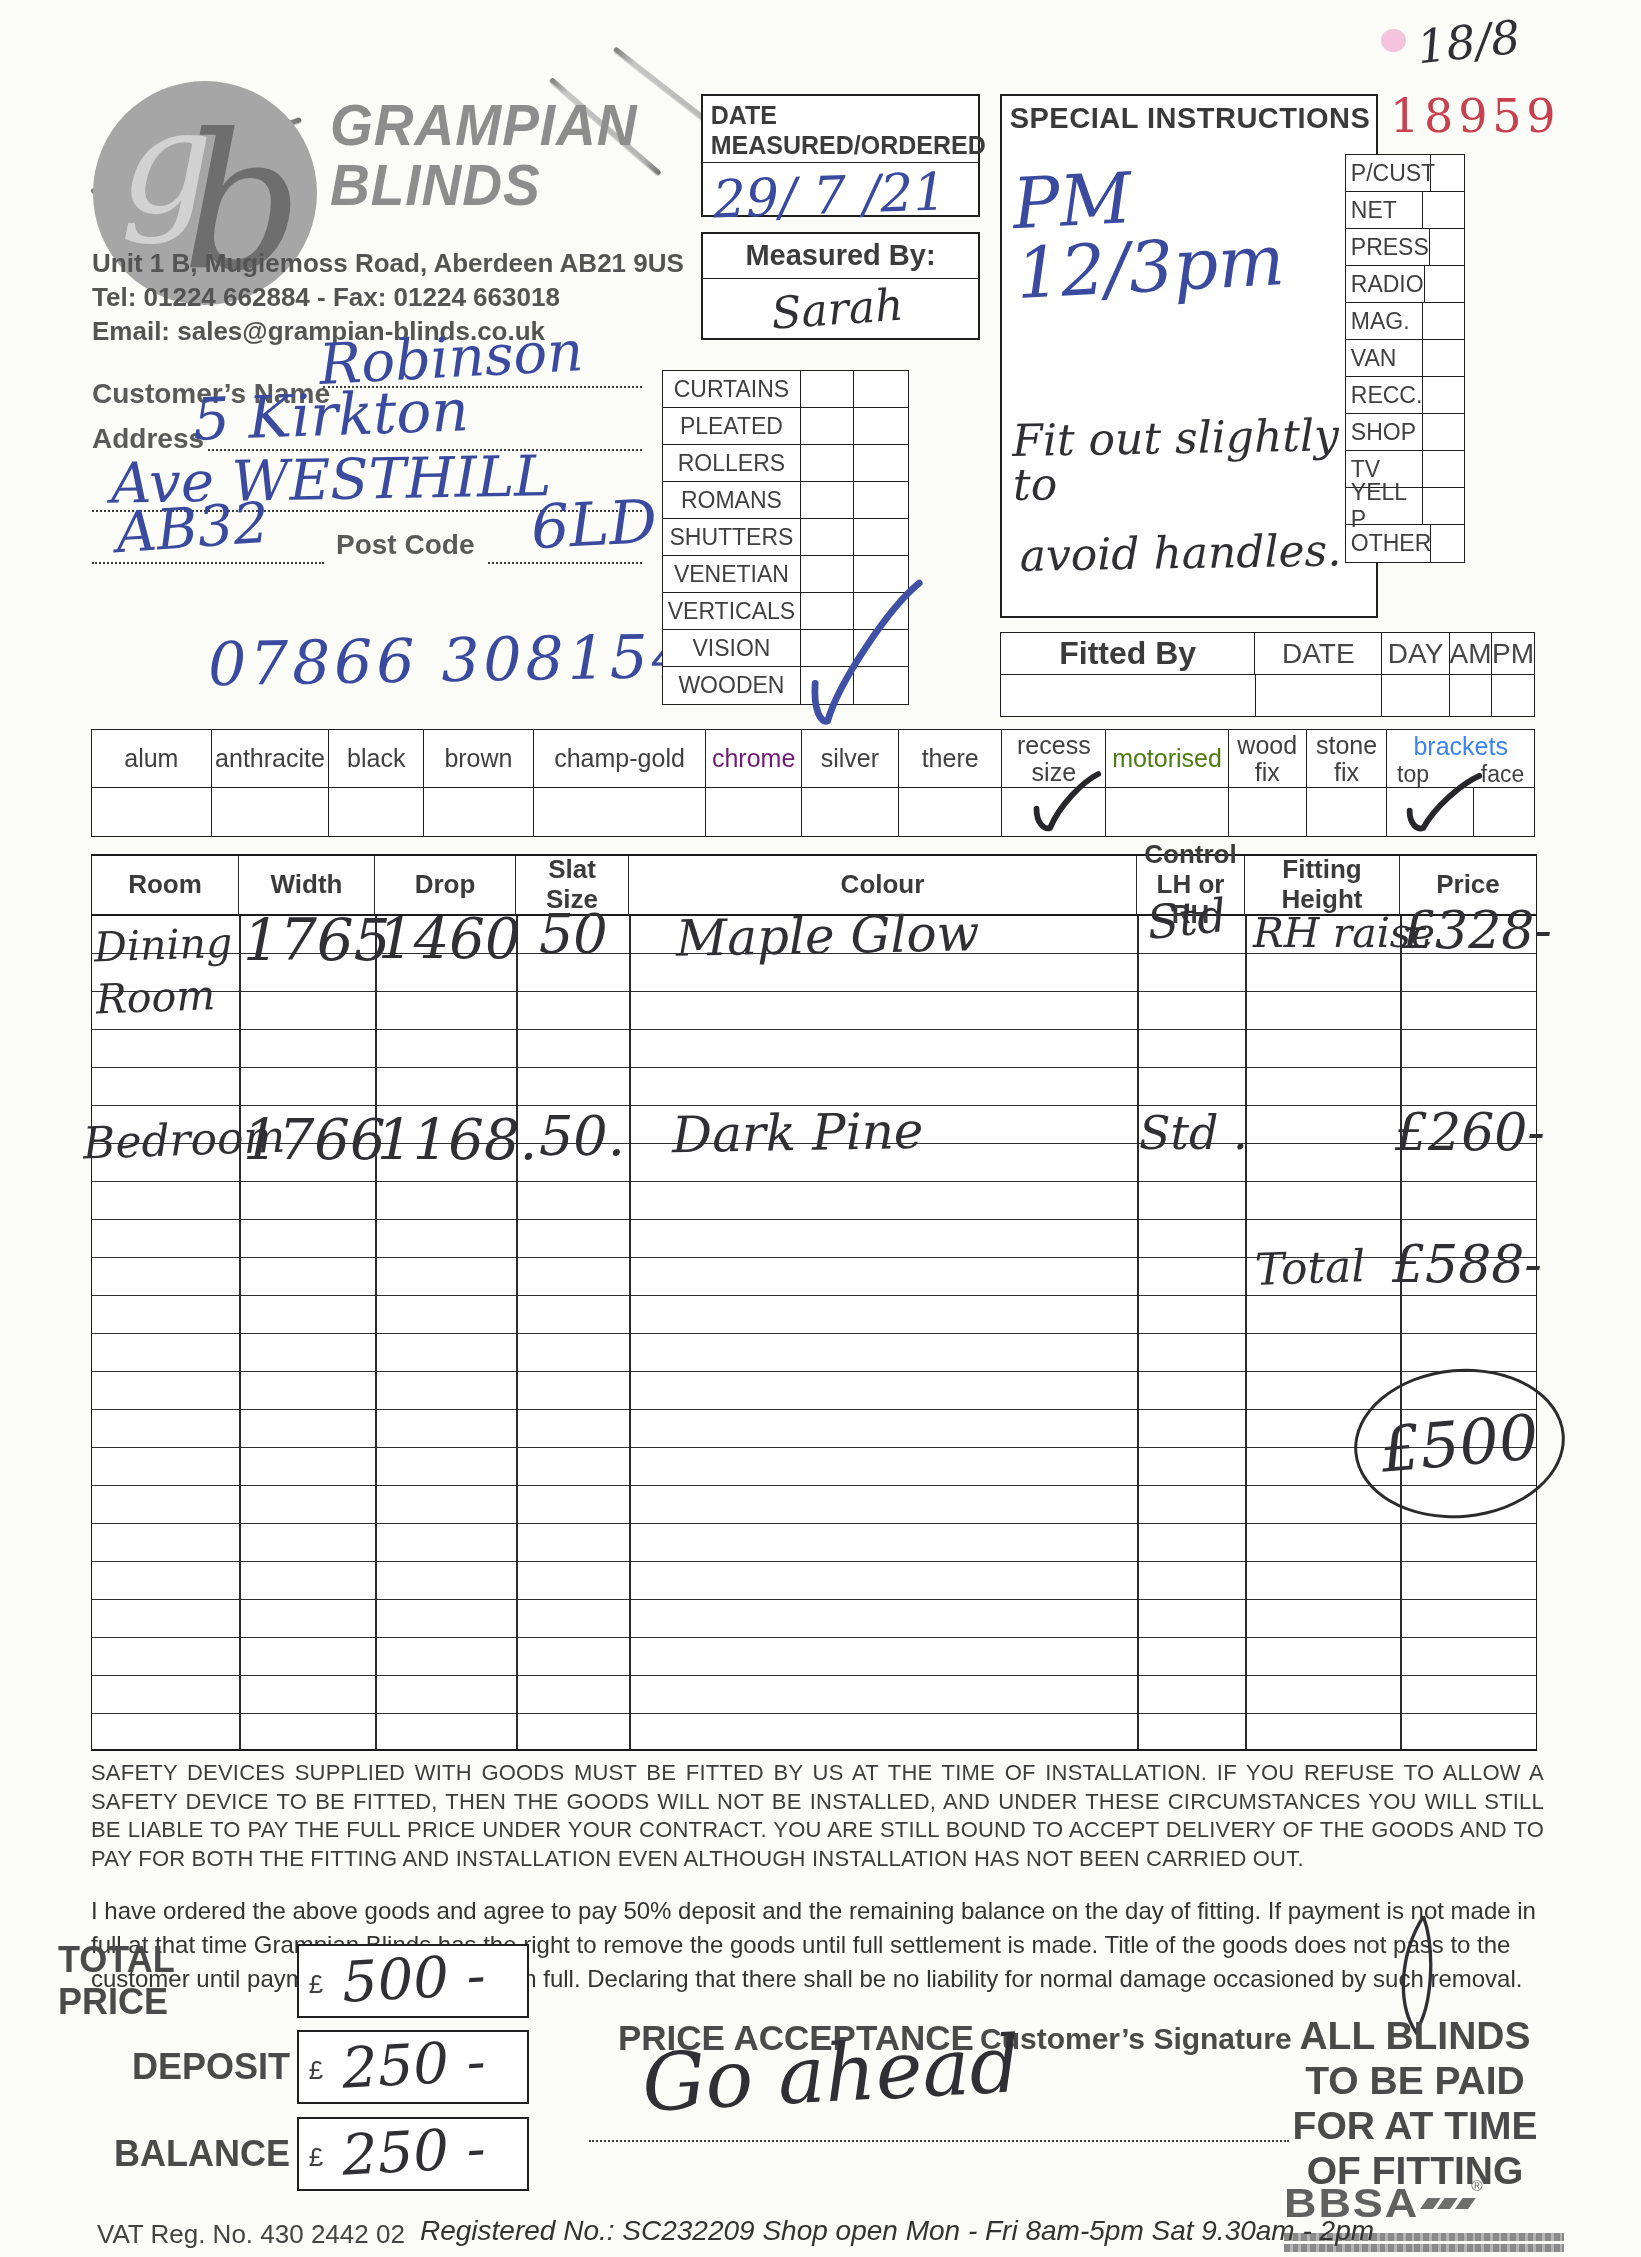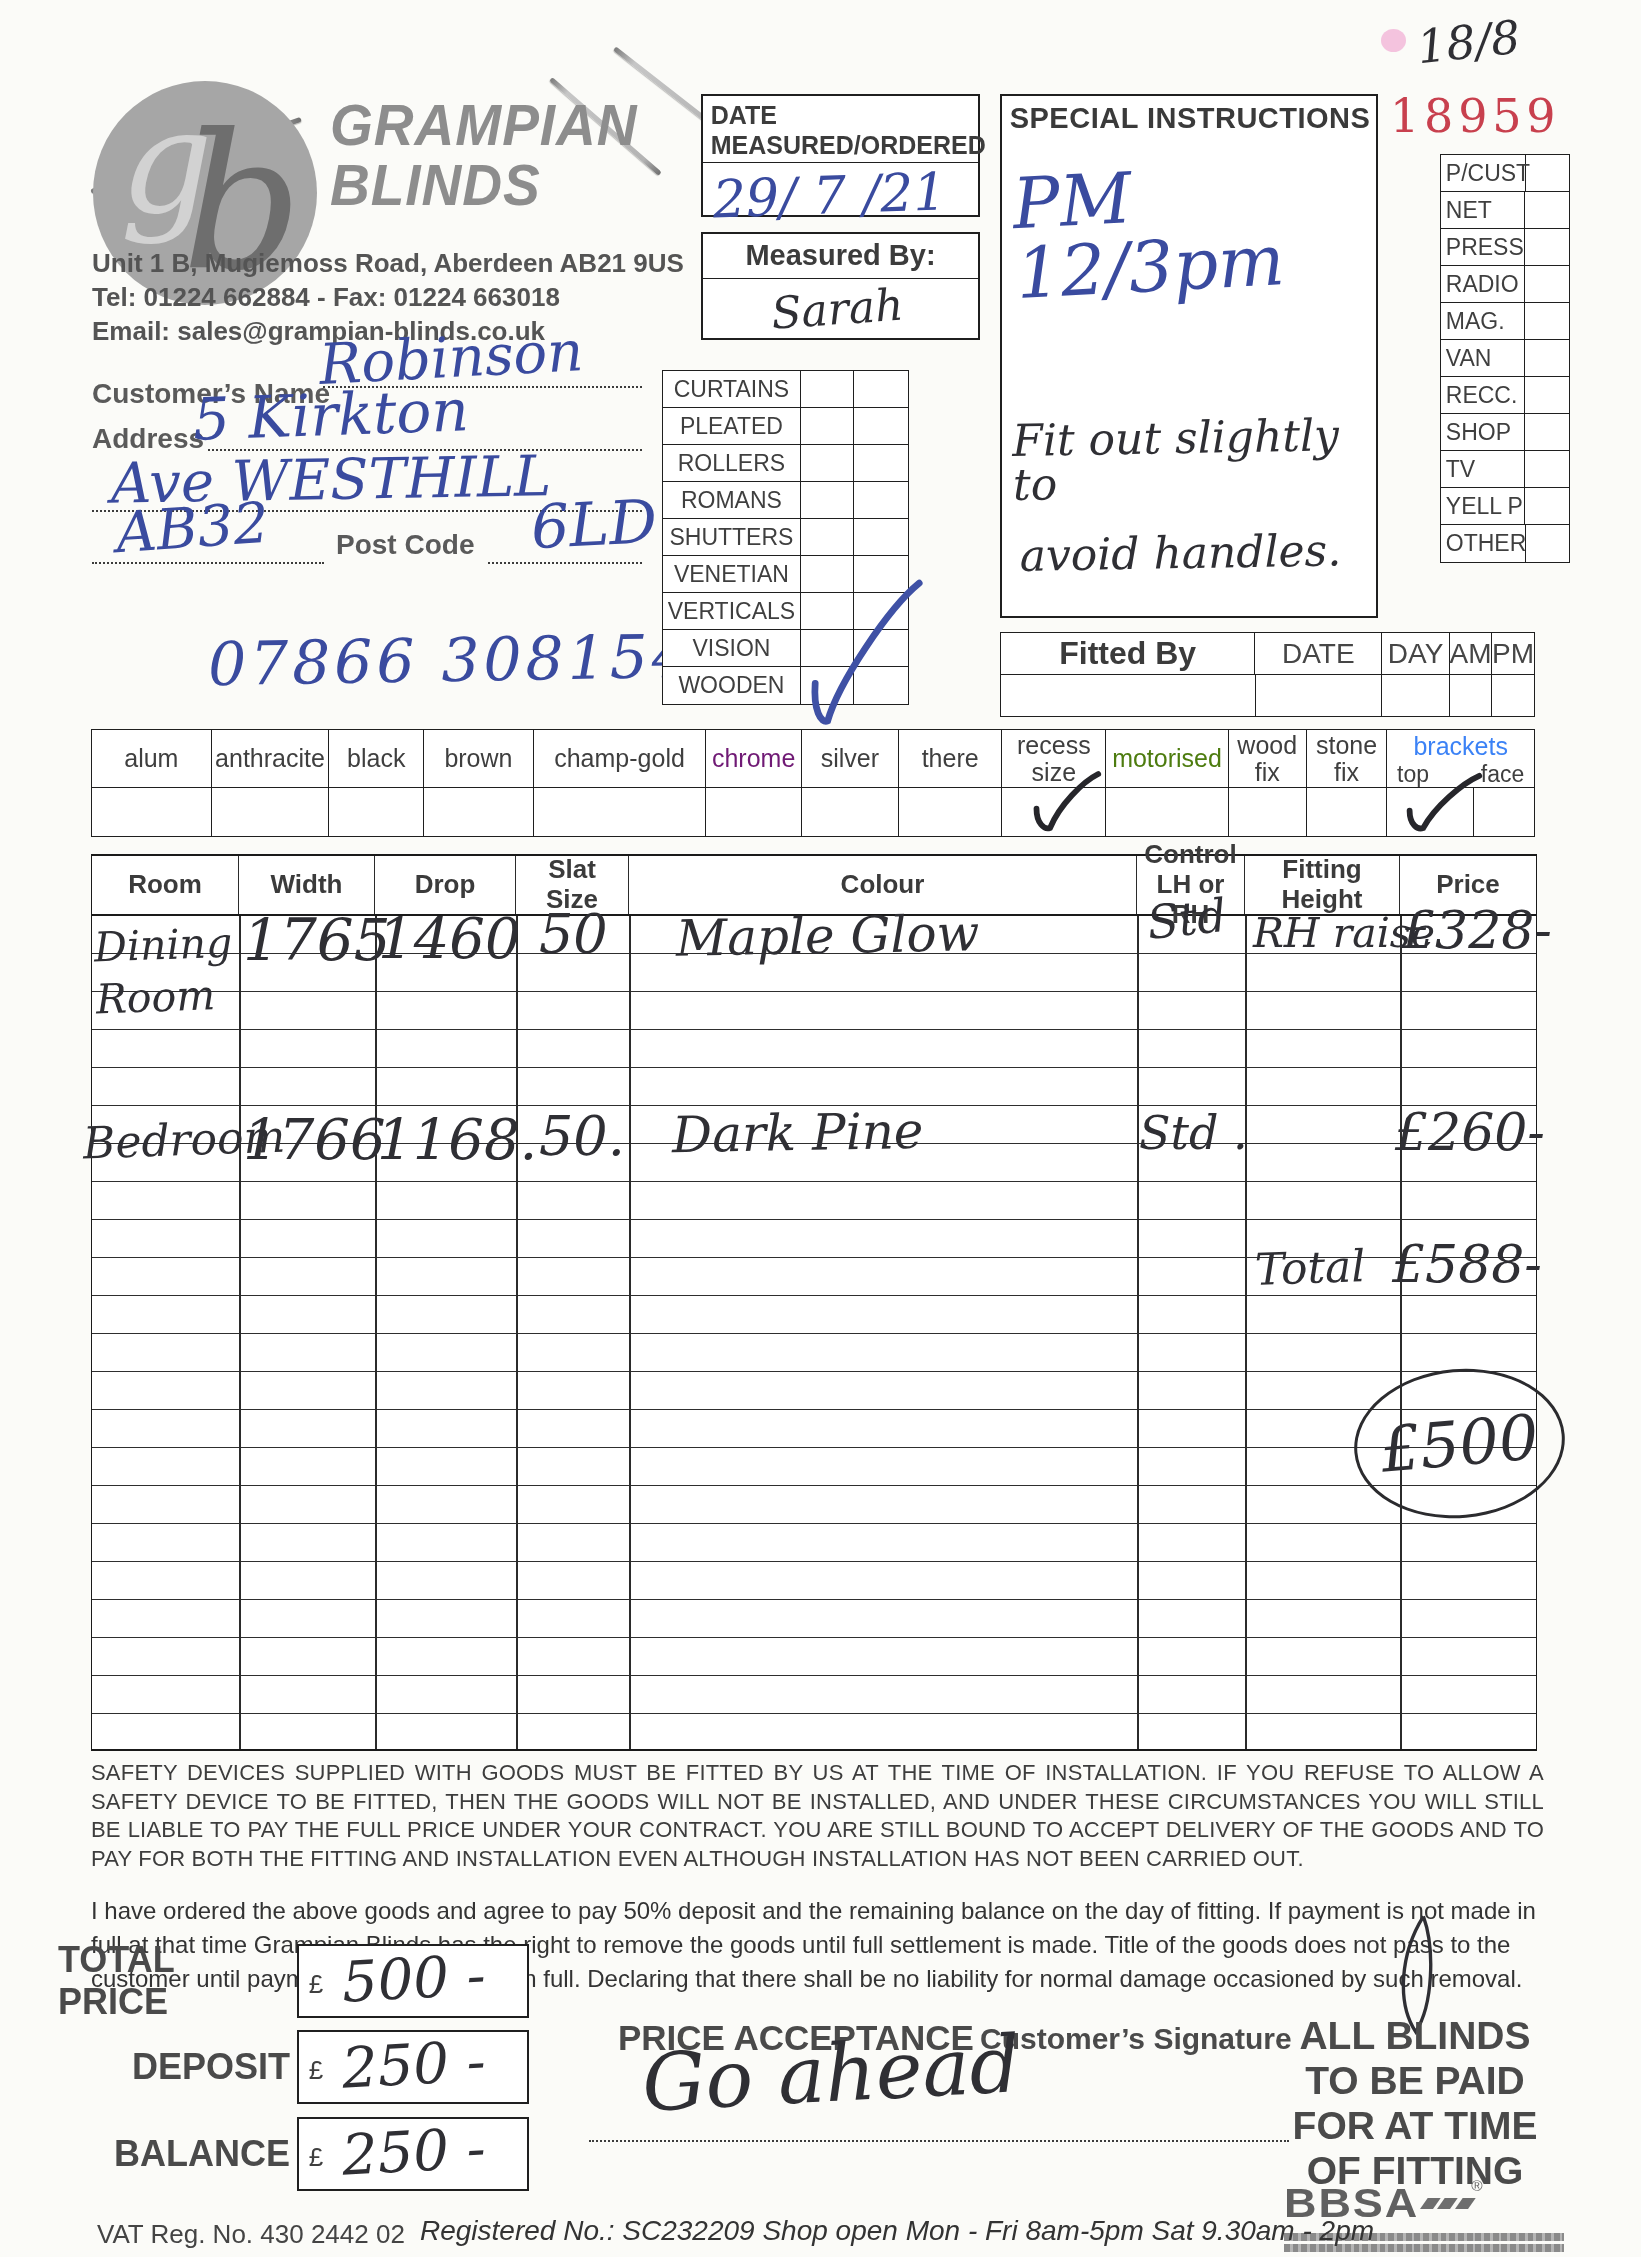--- a/index.html
+++ b/index.html
@@ -75,21 +75,21 @@
     <div style="font-weight:bold;font-size:29px;color:#3a3a3a;padding:5.8px 0 0 7.7px;letter-spacing:0.5px;">SPECIAL INSTRUCTIONS</div>
     <div class="hw hw-b" style="font-size:70px;padding:25px 0 0 11.6px;transform:rotate(-3deg);">PM 12/3pm</div>
     <div class="hw hw-k" style="font-size:44px;padding:116px 0 0 9.7px;transform:rotate(-1deg);">Fit out slightly to</div>
     <div class="hw hw-k" style="font-size:44px;padding:27px 0 0 17.4px;transform:rotate(-1deg);">avoid handles.</div>
   </div>
 
   <div class="abs" style="left:1381px;top:29px;width:25px;height:23px;border-radius:50%;background:#f2b9d9;opacity:.85;"></div>
   <div class="abs hw hw-k" style="left:1417px;top:19.3px;font-size:46px;transform:rotate(-6deg);">18/8</div>
   <div class="abs" style="left:1390px;top:89px;font-family:'DejaVu Serif',serif;font-size:46px;color:#c8404e;letter-spacing:4.8px;">18959</div>
 
-  <div class="abs tbl" style="left:1440px;top:154px;width:130px;">
+  <div class="abs tbl" style="left:1345px;top:154px;width:120px;">
     <div class="row" style="height:37px;">
         <div class="cell" style="width:85px;justify-content:flex-start;padding-left:4.8px;font-size:23px;color:#3f3f3f;">P/CUST</div>
         <div class="cell" style="width:45px;"></div>
       </div>
     <div class="row" style="height:37px;">
         <div class="cell" style="width:85px;justify-content:flex-start;padding-left:4.8px;font-size:23px;color:#3f3f3f;">NET</div>
         <div class="cell" style="width:45px;"></div>
       </div>
     <div class="row" style="height:37px;">
         <div class="cell" style="width:85px;justify-content:flex-start;padding-left:4.8px;font-size:23px;color:#3f3f3f;">PRESS</div>

